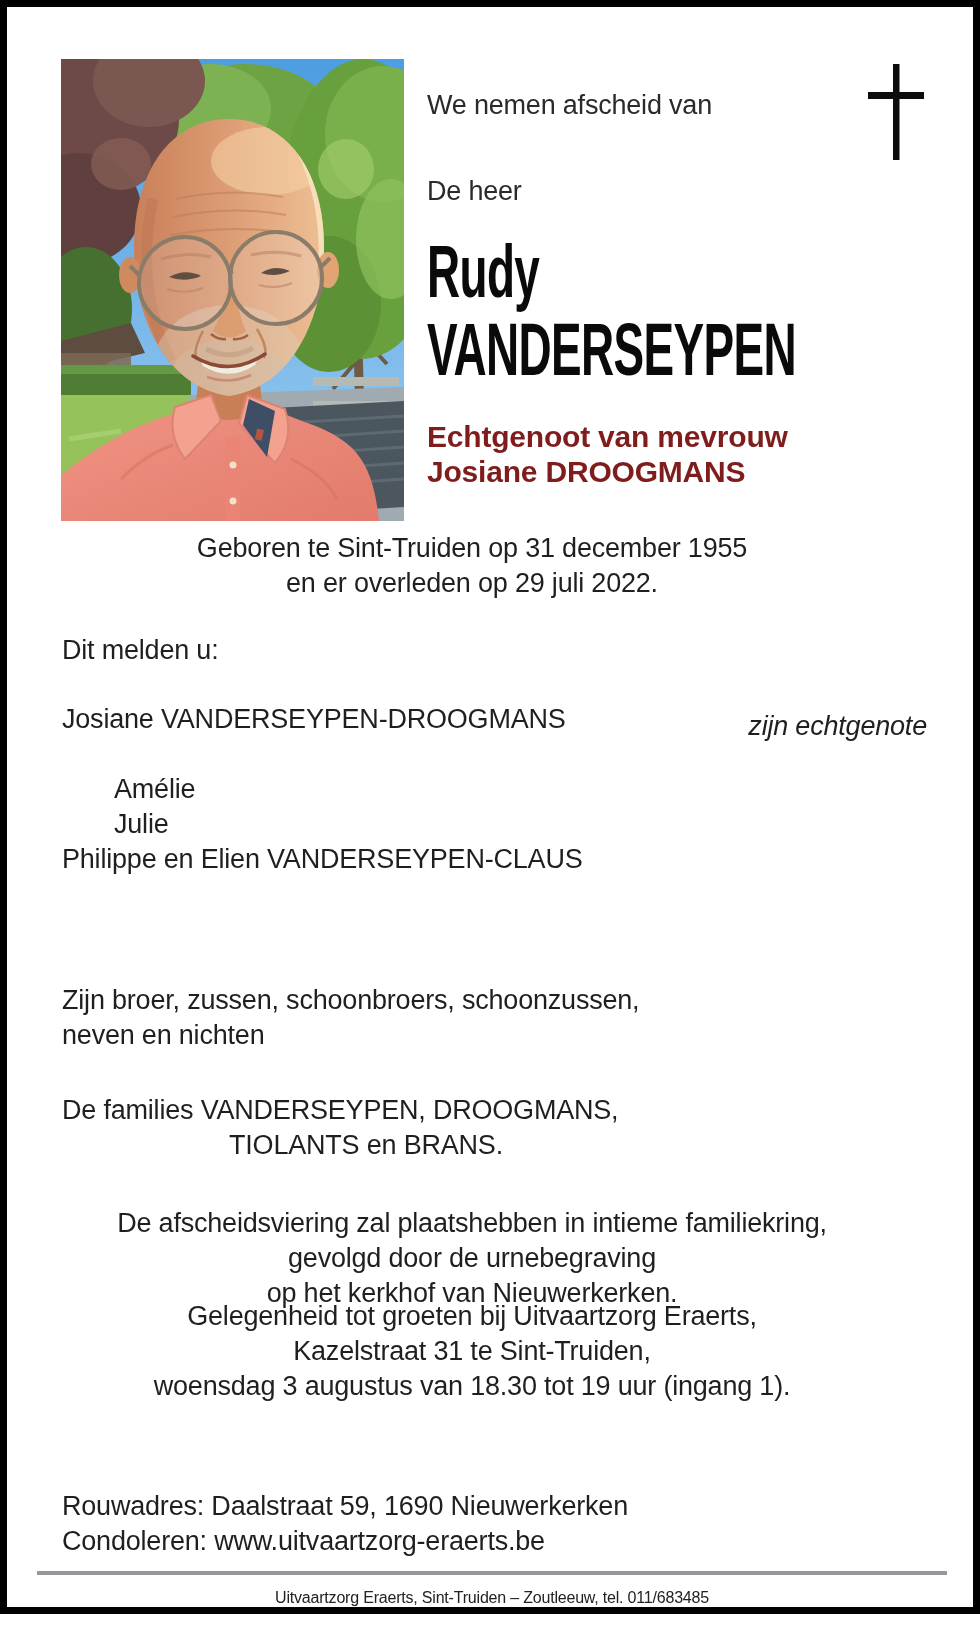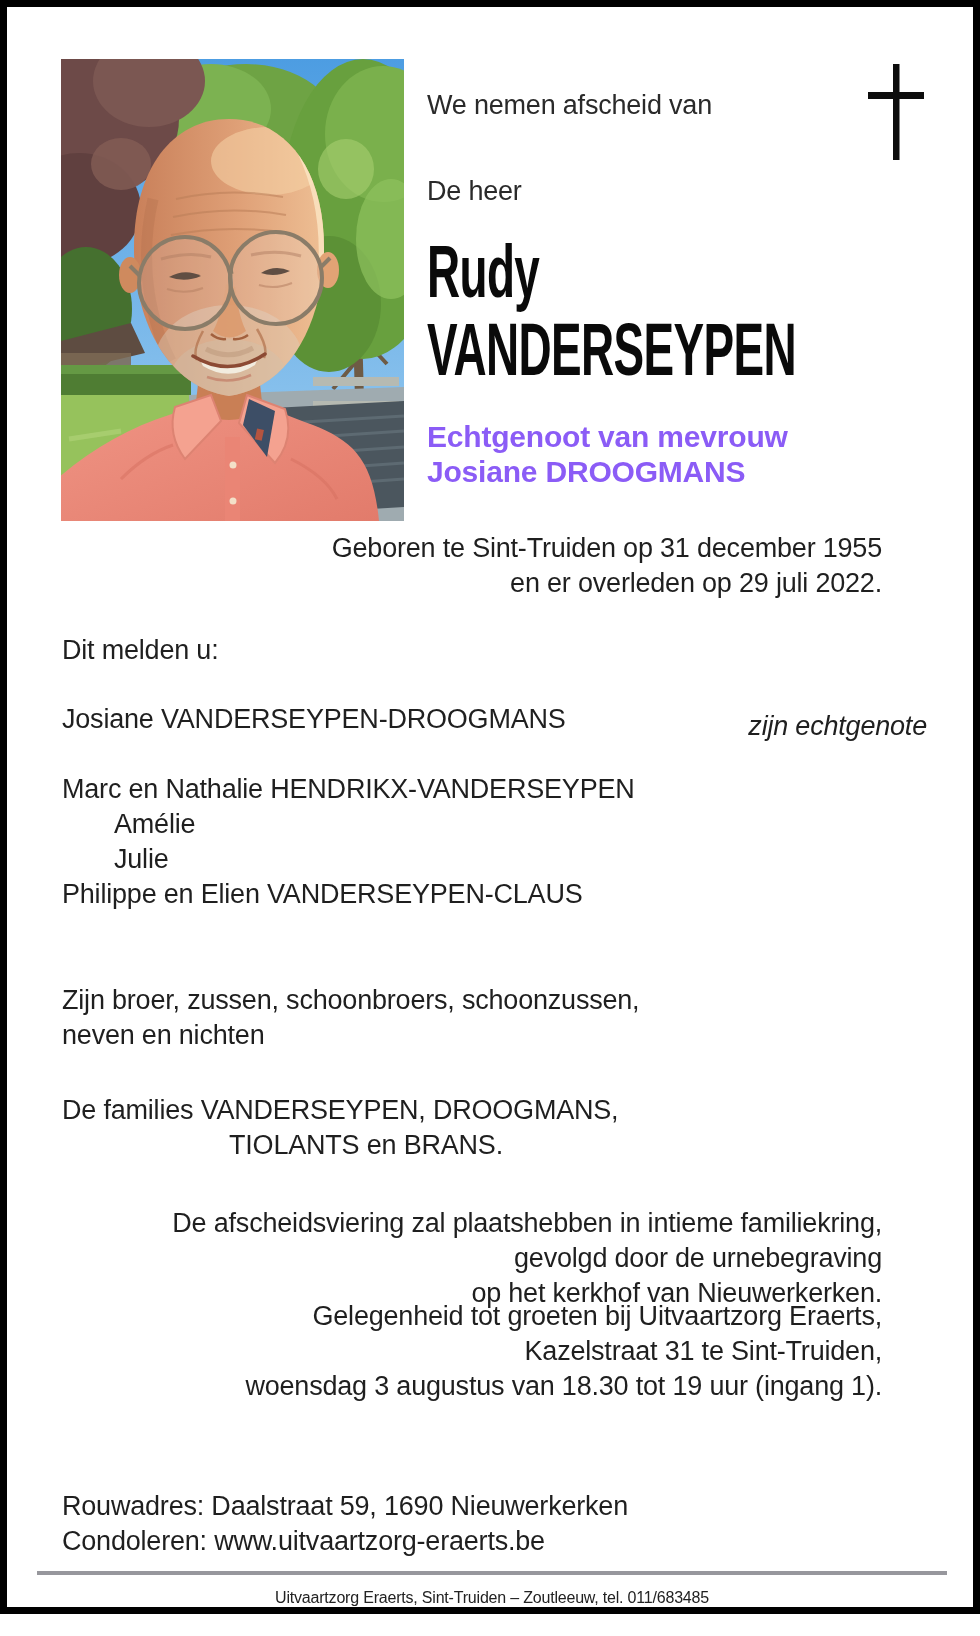--- a/index.html
+++ b/index.html
@@ -17,23 +17,23 @@
   .photo { left:54px; top:52px; width:343px; height:462px; }
   .intro-line { left:420px; top:81px; font-size:27px; line-height:35px; letter-spacing:-0.2px; color:#2a2a2a; }
   .salutation { left:420px; top:155px; font-size:27px; line-height:35px; letter-spacing:-0.2px; color:#2a2a2a;margin-top:12px; }
   .cross { left:861px; top:57px; width:56px; height:96px; }
   .name-block { left:420px; top:226px; }
   .name-line {
     font-weight:bold; font-size:74px; line-height:78px;
     letter-spacing:-1px; white-space:nowrap; color:#0a0a0a;
     transform:scaleX(0.62); transform-origin:0 50%;
   }
-  .spouse-block { left:420px; top:412px; font-weight:bold; font-size:30px; line-height:35px; letter-spacing:-0.2px; color:#8b5cf6; }
+  .spouse-block { left:420px; top:412px; font-weight:bold; font-size:30px; line-height:35px; letter-spacing:-0.2px; color:#7f1d1d; }
   .par { left:55px; width:865px; font-size:27px; line-height:35px; letter-spacing:-0.2px; color:#1f1f1f; }
-  .centered { width:820px; text-align:right; }
+  .centered { width:820px; text-align:center; }
   .dates { top:524px; }
   .announce-label { top:626px; }
   .spouse-row { top:695px; display:flex; justify-content:space-between; }
   .children { top:765px; }
   .siblings { top:976px; }
   .families { top:1086px; }
   .ceremony { top:1199px; }
   .greeting { top:1292px; }
   .contact { top:1482px; }
   .indent { padding-left:52px; }
@@ -182,21 +182,20 @@
   </div>
 
   <div class="abs par announce-label">Dit melden u:</div>
 
   <div class="abs par spouse-row">
     <span>Josiane VANDERSEYPEN-DROOGMANS</span>
     <span class="note">zijn echtgenote</span>
   </div>
 
   <div class="abs par children">
-    <div>Marc en Nathalie HENDRIKX-VANDERSEYPEN</div>
     <div class="indent">Amélie</div>
     <div class="indent">Julie</div>
     <div>Philippe en Elien VANDERSEYPEN-CLAUS</div>
   </div>
 
   <div class="abs par siblings">
     <div>Zijn broer, zussen, schoonbroers, schoonzussen,</div>
     <div>neven en nichten</div>
   </div>
 

